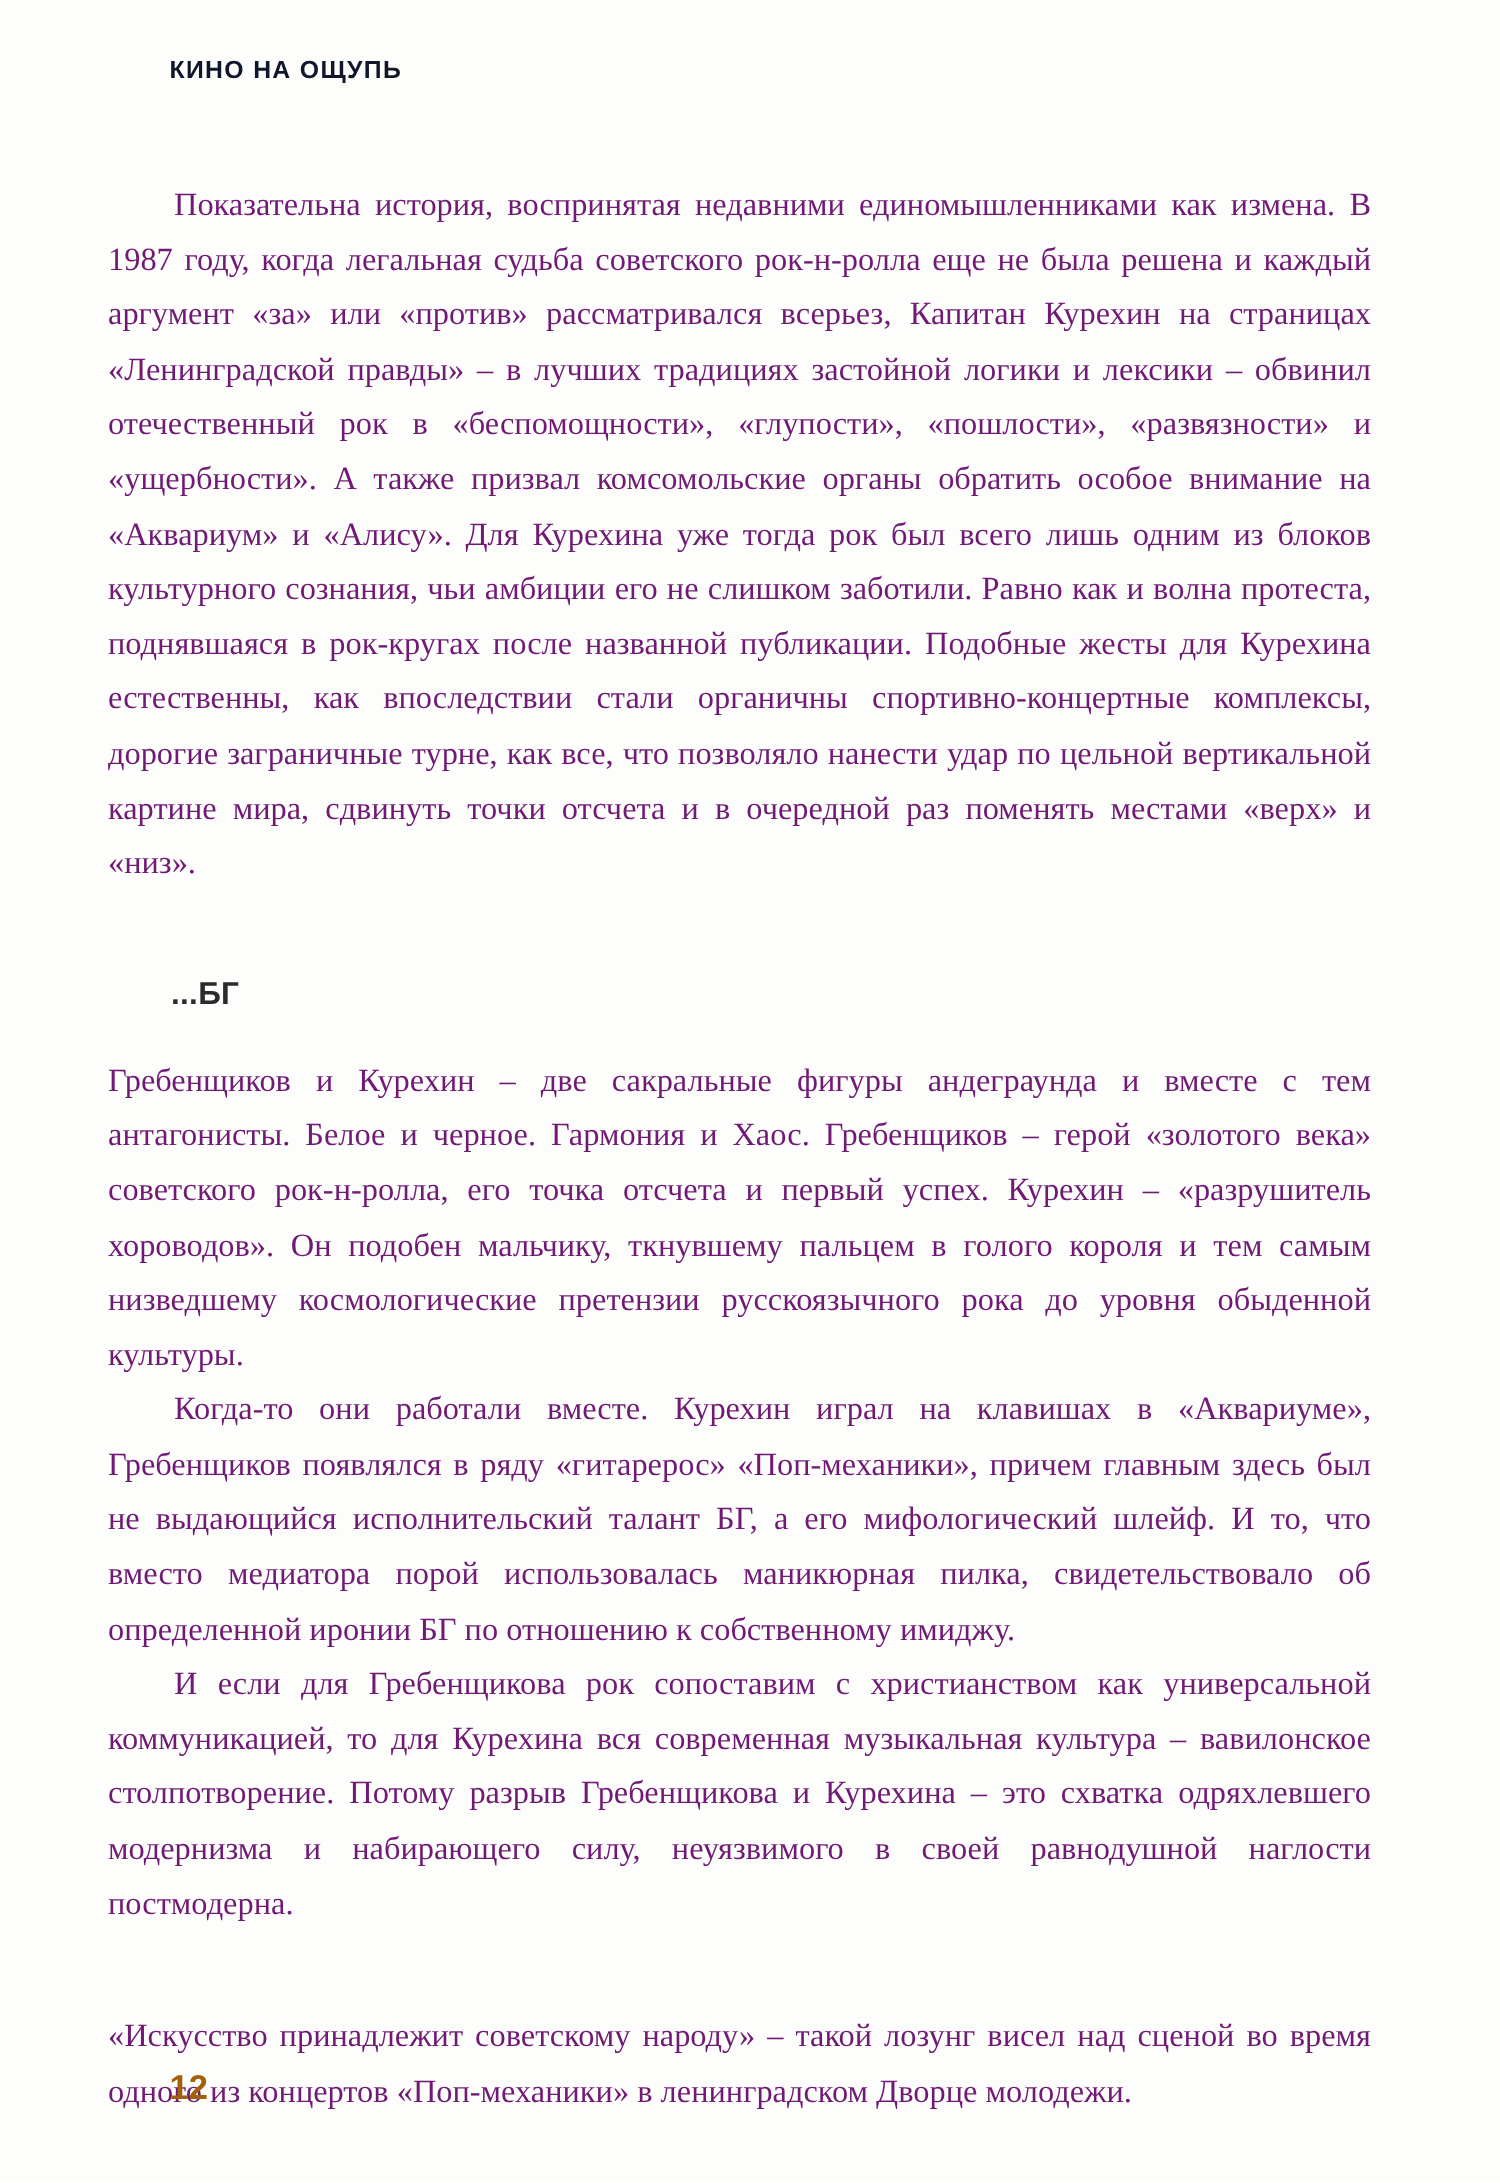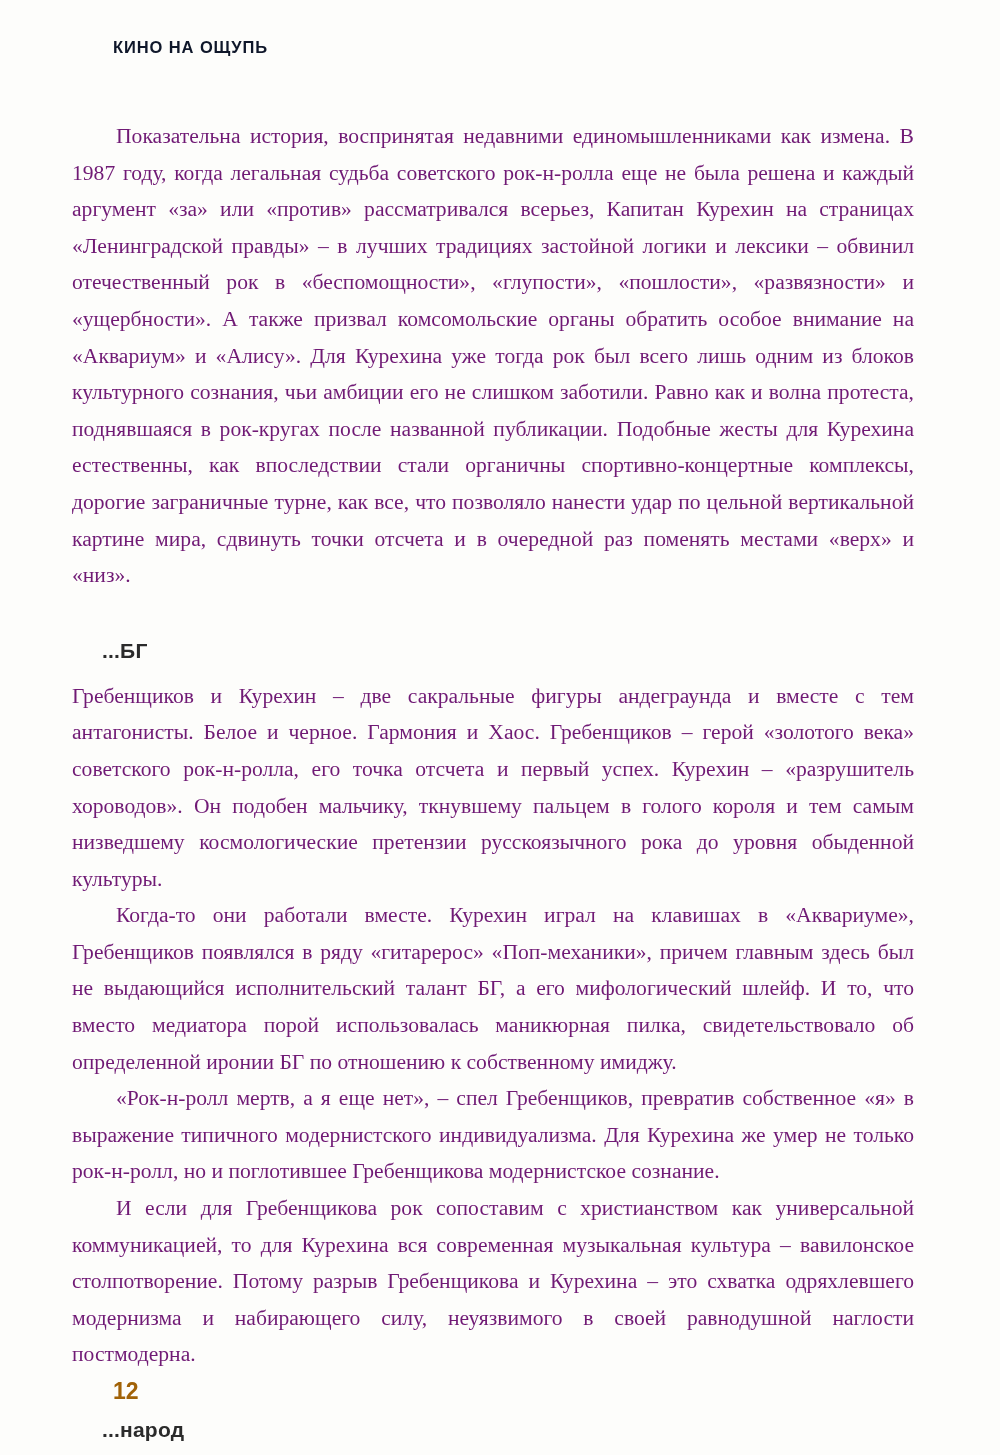--- a/index.html
+++ b/index.html
@@ -46,21 +46,21 @@
     -webkit-hyphens: auto;
     color: #701a75;
   }
   p.indent {
     text-indent: 44px;
   }
   p.no-indent {
     text-indent: 0;
   }
   h2.section-head {
-    margin: 4px;
+    margin: 16px;
     font-family: "Liberation Sans", "DejaVu Sans", sans-serif;
     font-weight: bold;
     font-size: 21px;
     letter-spacing: 0.2px;
     color: #2b2b2b;
     text-indent: 26px;
   }
   .gap-before-head { height: 41px; }
   .gap-after-head  { height: 11px; }
   
@@ -88,27 +88,25 @@
     <div class="gap-before-head"></div>
 
     <h2 class="section-head">...БГ</h2>
 
     <div class="gap-after-head"></div>
 
     <p class="body-text no-indent">Гребенщиков и Курехин – две сакральные фигуры андеграунда и вместе с тем антагонисты. Белое и черное. Гармония и Хаос. Гребенщиков – герой «золотого века» советского рок-н-ролла, его точка отсчета и первый успех. Курехин – «разрушитель хороводов». Он подобен мальчику, ткнувшему пальцем в голого короля и тем самым низведшему космологические претензии русскоязычного рока до уровня обыденной культуры.</p>
 
     <p class="body-text indent">Когда-то они работали вместе. Курехин играл на клавишах в «Аквариуме», Гребенщиков появлялся в ряду «гитарерос» «Поп-механики», причем главным здесь был не выдающийся исполнительский талант БГ, а его мифологический шлейф. И то, что вместо медиатора порой использовалась маникюрная пилка, свидетельствовало об определенной иронии БГ по отношению к собственному имиджу.</p>
 
-    <p class="body-text indent">«Рок-н-ролл мертв, а я еще нет», – спел Гребенщиков, превратив собственное «я» в выражение типичного модернистского индивидуализма. Для Курехина же умер не только рок-н-ролл, но и поглотившее Гребенщикова модернистское сознание.</p>
 
     <p class="body-text indent">И если для Гребенщикова рок сопоставим с христианством как универсальной коммуникацией, то для Курехина вся современная музыкальная культура – вавилонское столпотворение. Потому разрыв Гребенщикова и Курехина – это схватка одряхлевшего модернизма и набирающего силу, неуязвимого в своей равнодушной наглости постмодерна.</p>
 
     <div class="gap-before-head"></div>
 
-    <h2 class="section-head">...народ</h2>
 
     <div class="gap-after-head"></div>
 
     <p class="body-text no-indent">«Искусство принадлежит советскому народу» – такой лозунг висел над сценой во время одного из концертов «Поп-механики» в ленинградском Дворце молодежи.</p>
 
   </div>
 
   <div class="folio">12</div>
 
 </div>

